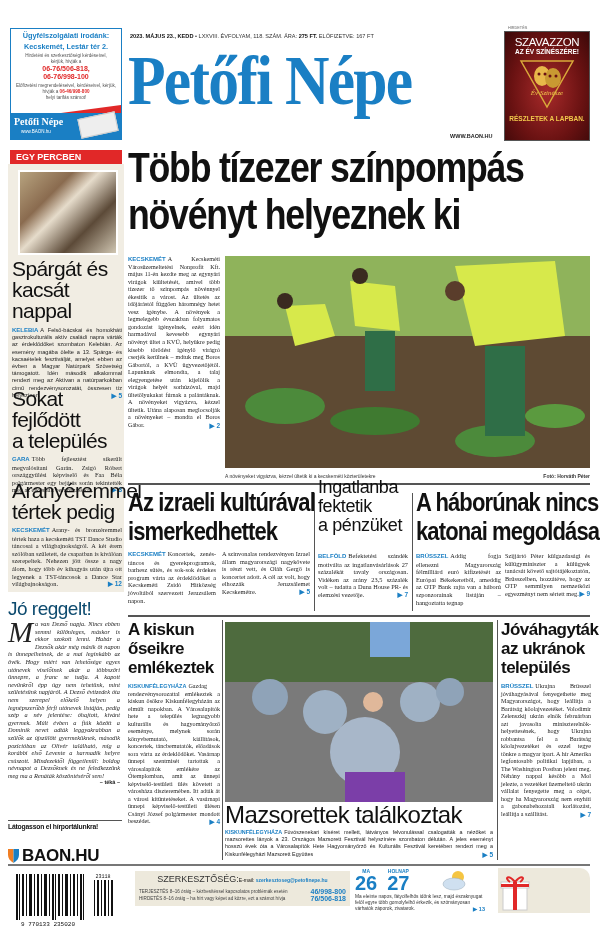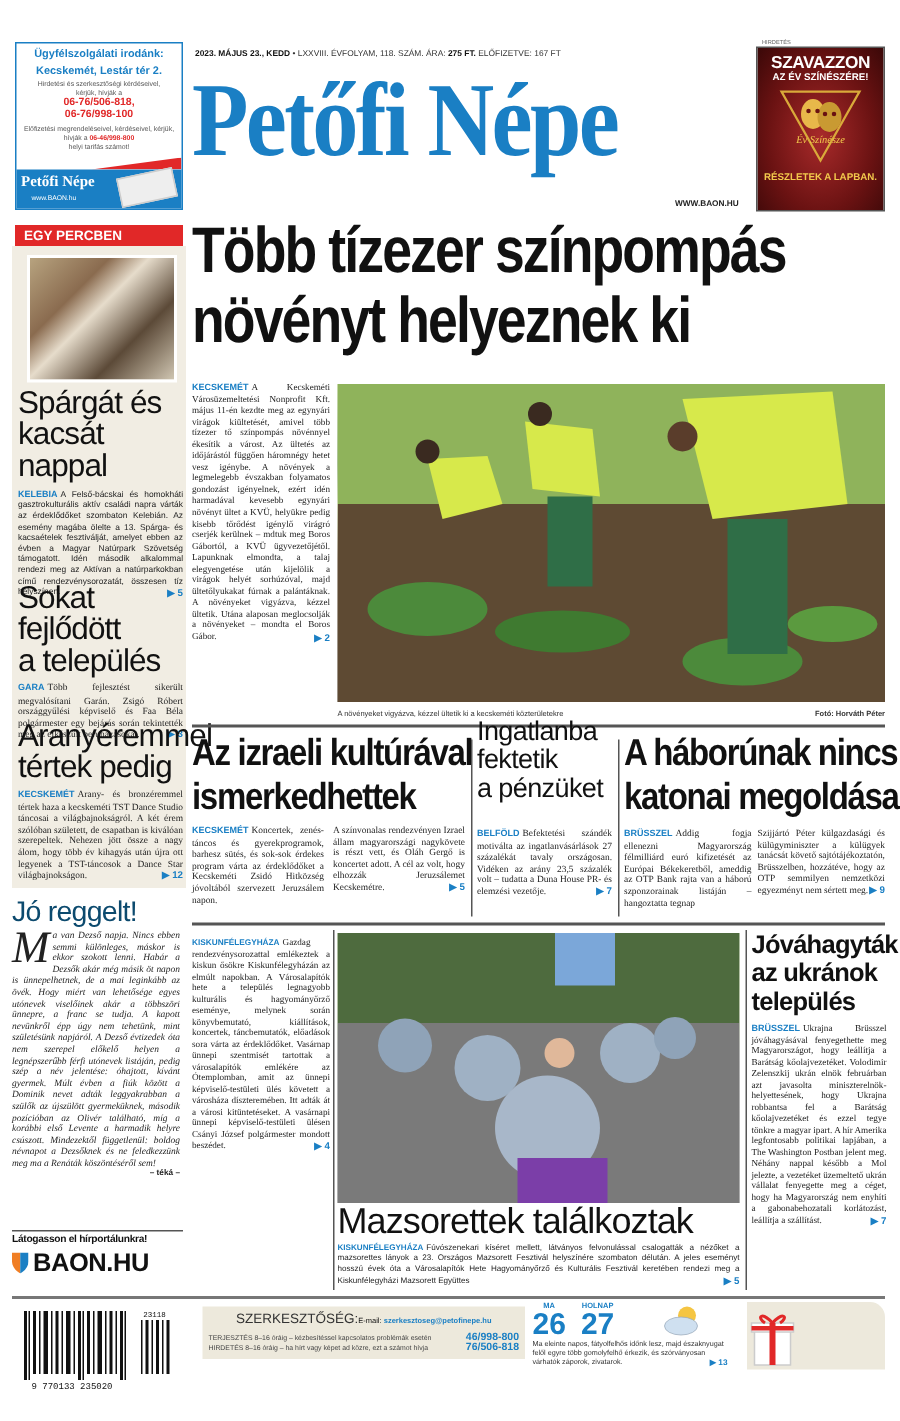--- a/index.html
+++ b/index.html
@@ -23,21 +23,21 @@
 #promo .foot .paper{position:absolute;right:4px;top:2px;width:38px;height:20px;background:#eee;transform:rotate(-12deg);border:1px solid #ccc}
 #promo .foot .red{position:absolute;right:0;top:-8px;width:60px;height:8px;background:#e12828;clip-path:polygon(100% 0,100% 100%,0 100%)}
 
 #dateline{left:130px;top:33px;font-family:"Liberation Sans",sans-serif;font-size:5.6px;color:#333;white-space:nowrap}
 #dateline b{color:#111}
 #logo{left:128px;top:36px;font-family:"Liberation Serif",serif;font-weight:bold;color:#1a7fc4;font-size:70px;line-height:90px;letter-spacing:-2px;white-space:nowrap;transform:scaleX(0.88);transform-origin:left top}
 #url{left:450px;top:133px;font-family:"Liberation Sans",sans-serif;font-weight:bold;font-size:5.5px;color:#222}
 
 #ad-label{left:508px;top:26px;font-family:"Liberation Sans",sans-serif;font-size:3.8px;color:#666}
 #ad{left:504px;top:31px;width:86px;height:110px;background:radial-gradient(ellipse at 50% 55%,#a82a2a 0%,#6a1212 60%,#3a0808 100%);border:1px solid #555;text-align:center;overflow:hidden}
-#ad .t1{color:#fff;font-family:"Liberation Sans",sans-serif;font-weight:bold;font-size:11.5px;margin-top:4px;letter-spacing:-.3px}
+#ad .t1{color:#fff;font-family:"Liberation Sans",sans-serif;font-weight:normal;font-size:11.5px;margin-top:4px;letter-spacing:-.3px}
 #ad .t2{color:#fff;font-family:"Liberation Sans",sans-serif;font-weight:bold;font-size:6.5px}
 #ad .tri{margin:4px auto 0;width:60px;height:50px;position:relative}
 #ad .tri svg{width:60px;height:50px}
 #ad .t3{color:#f2c94c;font-family:"Liberation Sans",sans-serif;font-weight:bold;font-size:6.5px;margin-top:6px}
 
 #sec-label{left:10px;top:150px;width:112px;height:14px;background:#e12828;color:#fff;font-family:"Liberation Sans",sans-serif;font-weight:bold;font-size:9px;line-height:14px;padding-left:6px}
 #left-col{left:8px;top:164px;width:116px;height:428px;background:#f1ede3}
 #photo-bbq{left:18px;top:170px;width:100px;height:85px;border:2px solid #fff;background:linear-gradient(135deg,#b7a37f 0%,#8a6b4f 30%,#e6dccb 45%,#5c4a38 70%,#cfc5b1 100%)}
 .lh{font-family:"Liberation Sans",sans-serif;color:#111;line-height:21px;font-size:21px;letter-spacing:-.6px}
 
@@ -129,21 +129,21 @@
 
 <div id="jo-title" class="abs">Jó reggelt!</div>
 <div id="jo-text" class="abs body-text">
   <span class="dropcap">M</span><span>a van Dezső napja. Nincs ebben semmi különleges, máskor is ekkor szokott lenni. Habár a Dezsők akár még másik öt napon is ünnepelhetnek, de a mai leginkább az övék. Hogy miért van lehetősége egyes utónevek viselőinek akár a többszöri ünnepre, a franc se tudja. A kapott nevünkről épp úgy nem tehetünk, mint születésünk napjáról. A Dezső évtizedek óta nem szerepel előkelő helyen a legnépszerűbb férfi utónevek listáján, pedig szép a név jelentése: óhajtott, kívánt gyermek. Múlt évben a fiúk között a Dominik nevet adták leggyakrabban a szülők az újszülött gyermeküknek, második pozícióban az Olivér található, míg a korábbi első Levente a harmadik helyre csúszott. Mindezektől függetlenül: boldog névnapot a Dezsőknek és ne feledkezzünk meg ma a Renáták köszöntéséről sem!</span>
   <span class="sans" style="float:right;font-size:5.5px;font-style:normal;font-weight:bold">– téká –</span>
 </div>
 
 <div class="rule" style="left:8px;top:820px;width:114px;height:1px"></div>
 <div id="baon-box" class="abs">
   <div class="sans" style="font-weight:bold;font-size:6.8px;letter-spacing:-.2px">Látogasson el hírportálunkra!</div>
-  <div style="display:flex;align-items:center;margin-top:2px">
+  <div style="display:flex;align-items:center;margin-top:16px">
     <svg width="11" height="14" viewBox="0 0 11 14">
         <path d="M0 0 H5.5 V14 C2 12 0 9 0 6Z" fill="#f07e24"></path>
         <path d="M5.5 0 H11 V6 C11 9 9 12 5.5 14Z" fill="#1a7fc4"></path>
       </svg>
     <span class="sans" style="font-weight:bold;font-size:17px;margin-left:3px;letter-spacing:-.3px">BAON.HU</span>
   </div>
 </div>
 
 <div id="headline" class="abs">
   <div>Több tízezer színpompás</div>
@@ -204,20 +204,21 @@
 <div class="abs body-text" style="left:416px;top:552px;width:85px">
   <span class="tag">BRÜSSZEL</span><span>Addig fogja ellenezni Magyarország félmilliárd euró kifizetését az Európai Békekeretből, ameddig az OTP Bank rajta van a háború szponzorainak listáján – hangoztatta tegnap</span>
 </div>
 <div class="abs body-text" style="left:505px;top:552px;width:85px">
   <span>Szijjártó Péter külgazdasági és külügyminiszter a külügyek tanácsát követő sajtótájékoztatón, Brüsszelben, hozzátéve, hogy az OTP semmilyen nemzetközi egyezményt nem sértett meg.</span> <span class="ref">▶ 9</span>
 </div>
 
 <div class="rule" style="left:128px;top:615px;width:462px;height:2px"></div>
 
 <div class="abs" style="left:128px;top:620px;width:92px">
+  <div class="h2c" style="font-size:17px;line-height:19px;letter-spacing:-.5px;transform:none"><span>A kiskun</span><br><span>őseikre</span><br><span>emlékeztek</span></div>
   <div class="body-text" style="margin-top:6px;font-size:6.1px;line-height:7.5px"><span class="tag" style="font-size:5.5px">KISKUNFÉLEGYHÁZA</span><span>Gazdag rendezvénysorozattal emlékeztek a kiskun ősökre Kiskunfélegyházán az elmúlt napokban. A Városalapítók hete a település legnagyobb kulturális és hagyományőrző eseménye, melynek során könyvbemutató, kiállítások, koncertek, táncbemutatók, előadások sora várta az érdeklődőket. Vasárnap ünnepi szentmisét tartottak a városalapítók emlékére az Ótemplomban, amit az ünnepi képviselő-testületi ülés követett a városháza díszteremében. Itt adták át a városi kitüntetéseket. A vasárnapi ünnepi képviselő-testületi ülésen Csányi József polgármester mondott beszédet.</span> <span class="ref">▶ 4</span></div>
 </div>
 
 <div class="rule" style="left:222px;top:620px;width:1px;height:240px"></div>
 
 <div class="abs" style="left:225px;top:622px;width:268px;height:180px;background:linear-gradient(180deg,#6f8f5a 0%,#8aa06f 25%,#7d7d7d 45%,#6b6b6b 100%);overflow:hidden">
   <svg width="268" height="180" viewBox="0 0 268 180">
     <rect x="0" y="0" width="268" height="60" fill="#4e6b3e"></rect>
     <rect x="145" y="0" width="40" height="35" fill="#7ba7d9"></rect>
     <rect x="0" y="60" width="268" height="120" fill="#7a7a7a"></rect>

